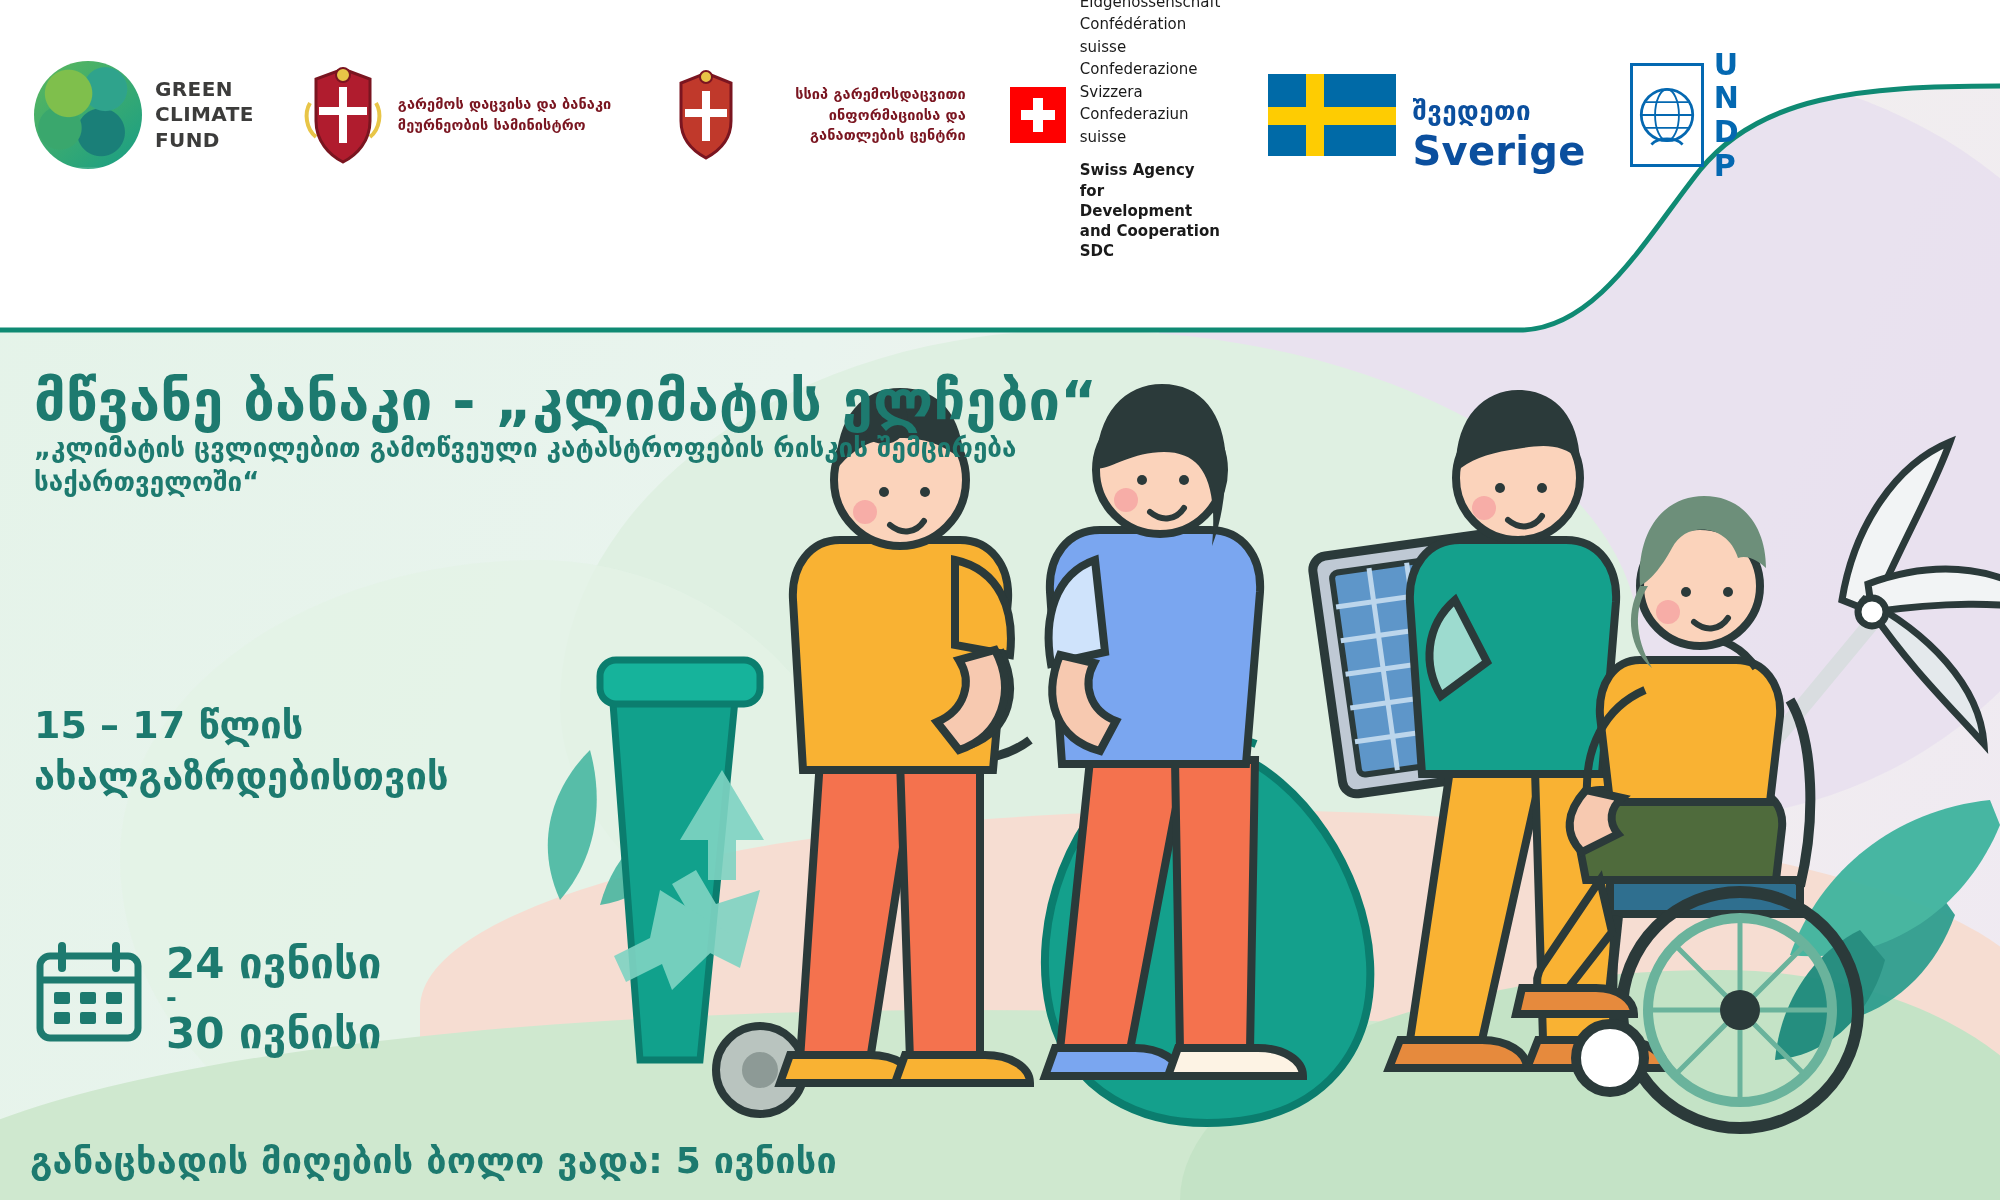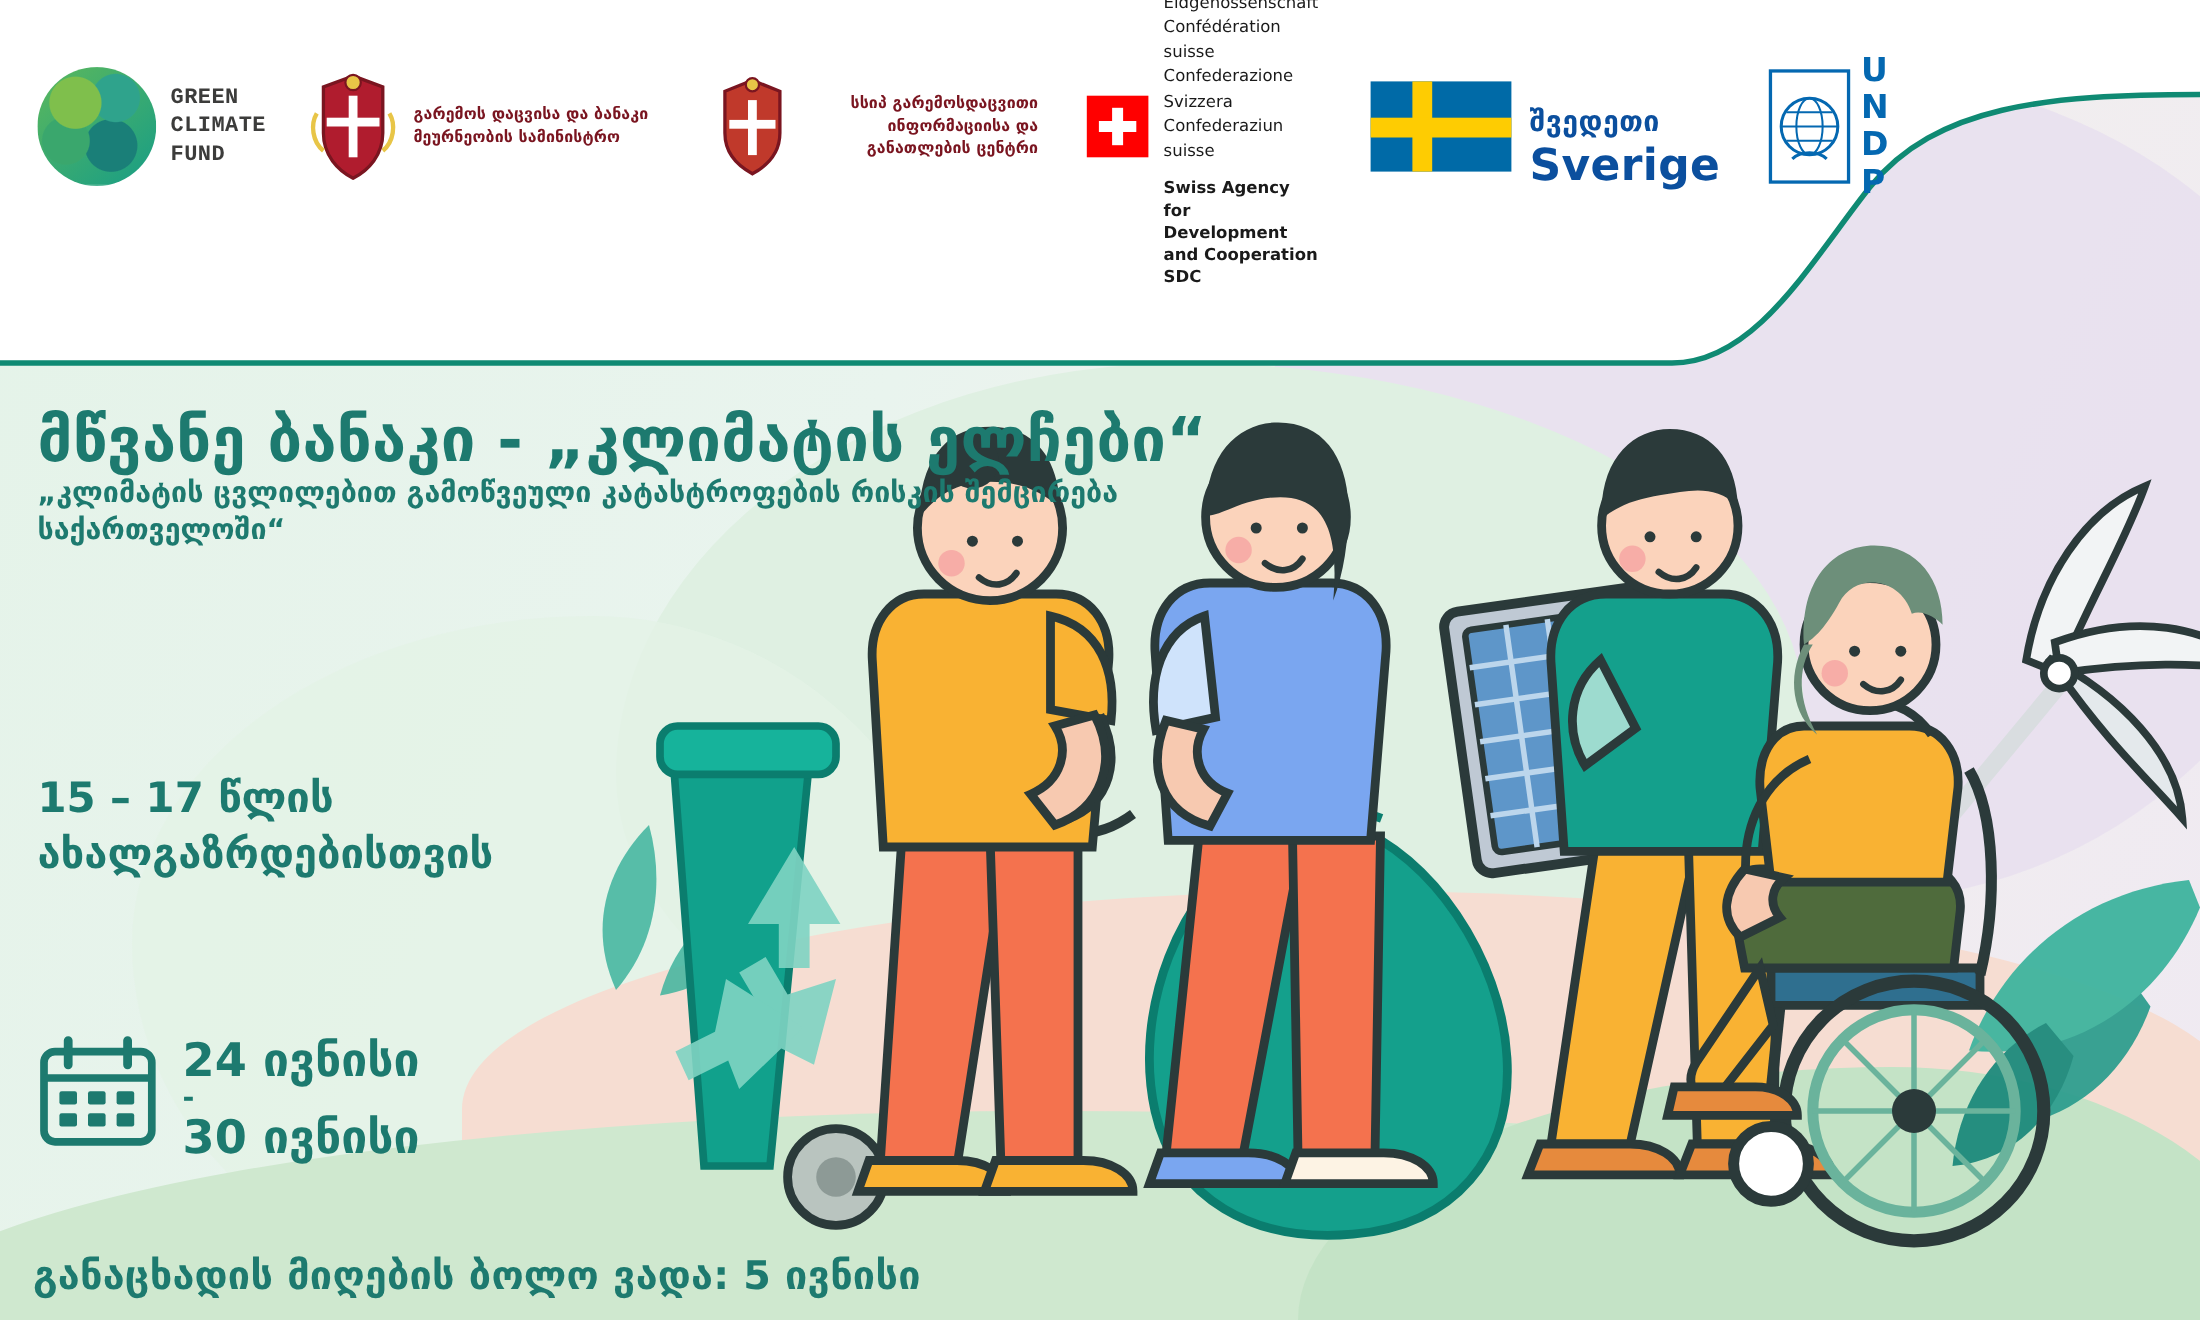--- a/index.html
+++ b/index.html
@@ -81,21 +81,21 @@
     left: 0; top: 0;
     width: 1700px; height: 230px;
     display: flex;
     align-items: center;
     z-index: 8;
     padding-left: 34px;
   }
   .logo { display: flex; align-items: center; }
 
   
-  .logo-gcf { gap: 13px; margin-right: 36px; font-family: Liberation Mono, monospace; }
+  .logo-gcf { gap: 13px; margin-right: 46px; }
   .gcf-ball {
     width: 108px; height: 108px; border-radius: 50%;
     background:
       radial-gradient(circle at 32% 30%, #7fbf4c 0 22%, transparent 23%),
       radial-gradient(circle at 66% 26%, #2fa38c 0 20%, transparent 21%),
       radial-gradient(circle at 24% 62%, #3aa76d 0 20%, transparent 21%),
       radial-gradient(circle at 62% 66%, #1a7f78 0 24%, transparent 25%),
       linear-gradient(140deg, #5cb85c, #179d86);
     position: relative;
   }

